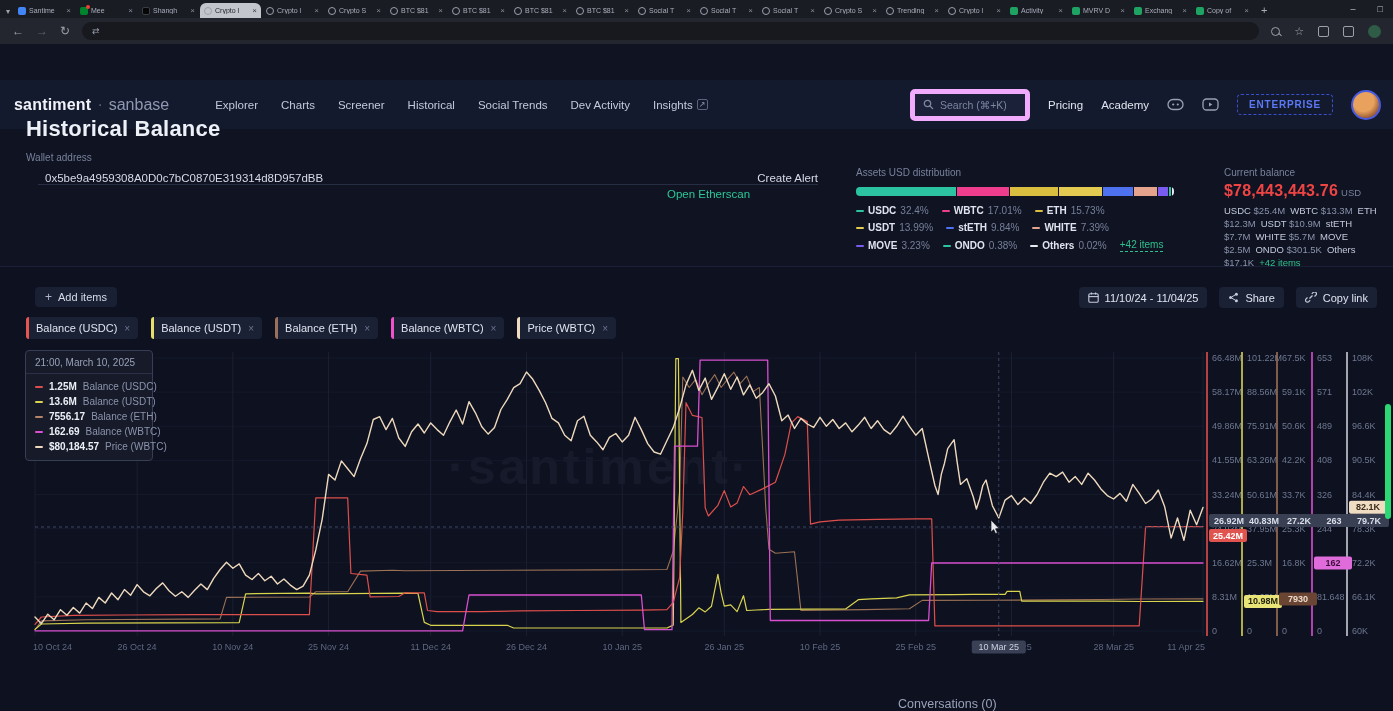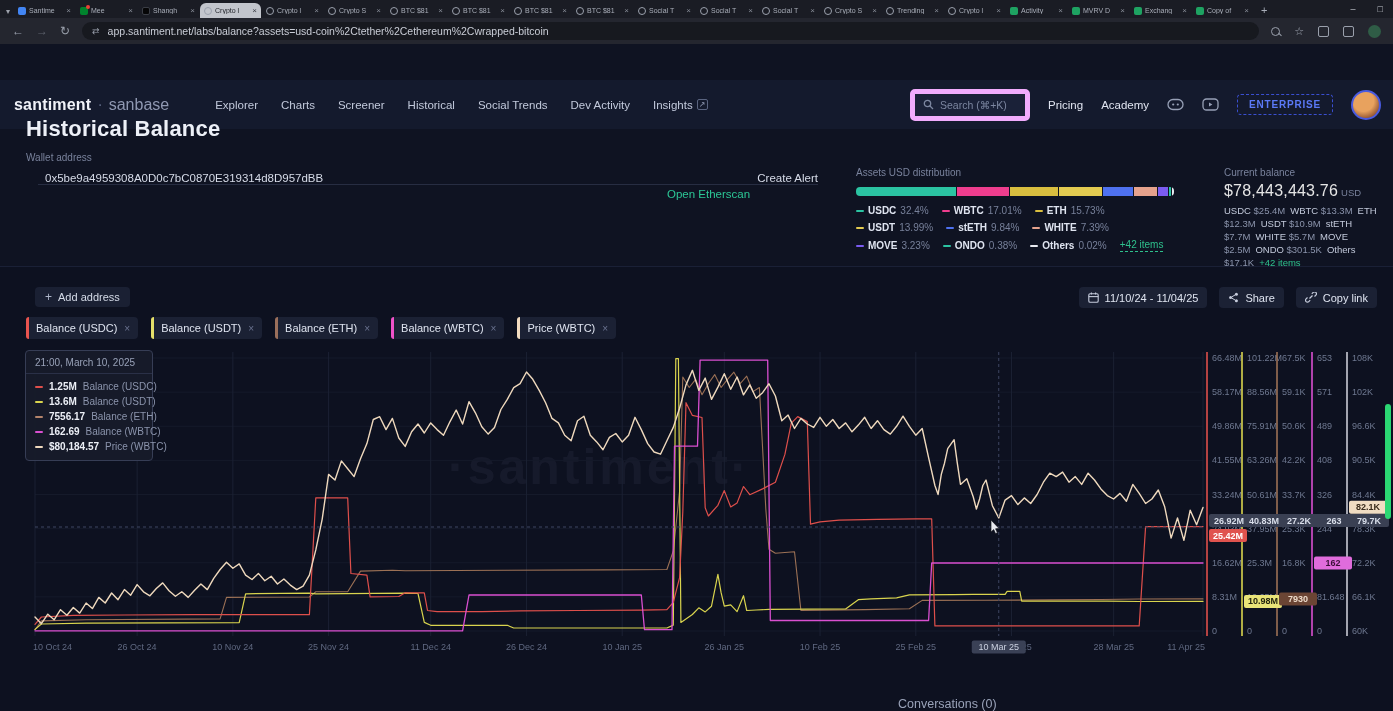--- a/index.html
+++ b/index.html
@@ -72,21 +72,21 @@
   #dist-legend{margin-top:9px;display:flex;flex-wrap:wrap;column-gap:13px;row-gap:6px;font-size:10px;align-items:center;}
   .leg-item{display:flex;align-items:center;gap:4px;white-space:nowrap;}
   .leg-dash{width:8px;height:2px;border-radius:1px;}
   .leg-name{font-weight:bold;color:#DFE4F0;}
   .leg-pct{color:#77809A;}
   .more-link{color:#2EC08C;border-bottom:1px dashed #2EC08C;padding-bottom:1px;white-space:nowrap;}
 
   #balance-block{left:1224px;top:167px;width:160px;}
   #balance-label{font-size:10px;color:#79829C;}
   #balance-amount-row{margin-top:4px;}
-  #balance-amount{font-size:16px;font-weight:normal;color:#e5e5e5;letter-spacing:.2px;}
+  #balance-amount{font-size:16px;font-weight:bold;color:#ef4444;letter-spacing:.2px;}
   #balance-currency{font-size:9.5px;color:#77809A;margin-left:3px;}
   #balance-breakdown{margin-top:4px;font-size:9.5px;line-height:13px;}
   .bd-name{color:#C3CADB;}
   .bd-val{color:#8B94AC;margin-right:5px;}
 
   
   #add-assets{left:35px;top:287px;height:20px;background:#1A2033;border-radius:4px;display:flex;align-items:center;gap:6px;padding:0 10px;font-size:11px;color:#D5DBE8;}
   #add-assets .plus{font-size:12px;color:#AEB6CA;}
   #right-controls{right:16px;top:287px;display:flex;gap:12px;}
   .ctrl{background:#1B2134;border-radius:4px;height:21px;display:flex;align-items:center;gap:6px;padding:0 9px;font-size:11px;color:#DFE4F0;white-space:nowrap;}
@@ -222,21 +222,20 @@
     <span>□</span>
   </div>
 </div>
 
 <div id="toolbar" class="abs">
   <span class="navbtn">←</span>
   <span class="navbtn dim">→</span>
   <span class="navbtn">↻</span>
   <div id="url-pill">
     <span class="pill-ic">⇄</span>
-    <span id="url-text">app.santiment.net/labs/balance?assets=usd-coin%2Ctether%2Cethereum%2Cwrapped-bitcoin</span>
   </div>
   <div id="toolbar-right">
     <span class="lens"></span>
     <span class="star">☆</span>
     <span class="sq"></span>
     <span class="sq"></span>
     <span id="browser-avatar"></span>
   </div>
 </div>
 
@@ -372,21 +371,21 @@
   <div id="balance-amount-row">
     <span id="balance-amount">$78,443,443.76</span><span id="balance-currency">USD</span>
   </div>
   <div id="balance-breakdown"><span class="bd-name">USDC </span><span class="bd-val">$25.4M</span><span class="bd-name">WBTC </span><span class="bd-val">$13.3M</span><span class="bd-name">ETH </span><span class="bd-val">$12.3M</span><span class="bd-name">USDT </span><span class="bd-val">$10.9M</span><span class="bd-name">stETH </span><span class="bd-val">$7.7M</span><span class="bd-name">WHITE </span><span class="bd-val">$5.7M</span><span class="bd-name">MOVE </span><span class="bd-val">$2.5M</span><span class="bd-name">ONDO </span><span class="bd-val">$301.5K</span><span class="bd-name">Others </span><span class="bd-val">$17.1K</span><span class="more-link">+42 items</span></div>
 </div>
 
 <div id="chart-panel" class="abs"></div>
 
 <div id="add-assets" class="abs">
   <span class="plus">+</span>
-  <span>Add address</span>
+  <span>Add items</span>
 </div>
 
 <div id="right-controls" class="abs">
   <div class="ctrl">
     <svg width="11" height="11">
       <rect x="0.8" y="1.8" width="9.4" height="8.4" rx="1.3" stroke="#C6CCDC" fill="none" stroke-width="1.1"></rect>
       <line x1="0.8" y1="4.6" x2="10.2" y2="4.6" stroke="#C6CCDC" stroke-width="1.1"></line>
       <line x1="3.4" y1="0.4" x2="3.4" y2="2.4" stroke="#C6CCDC" stroke-width="1.1"></line>
       <line x1="7.6" y1="0.4" x2="7.6" y2="2.4" stroke="#C6CCDC" stroke-width="1.1"></line>
     </svg>

